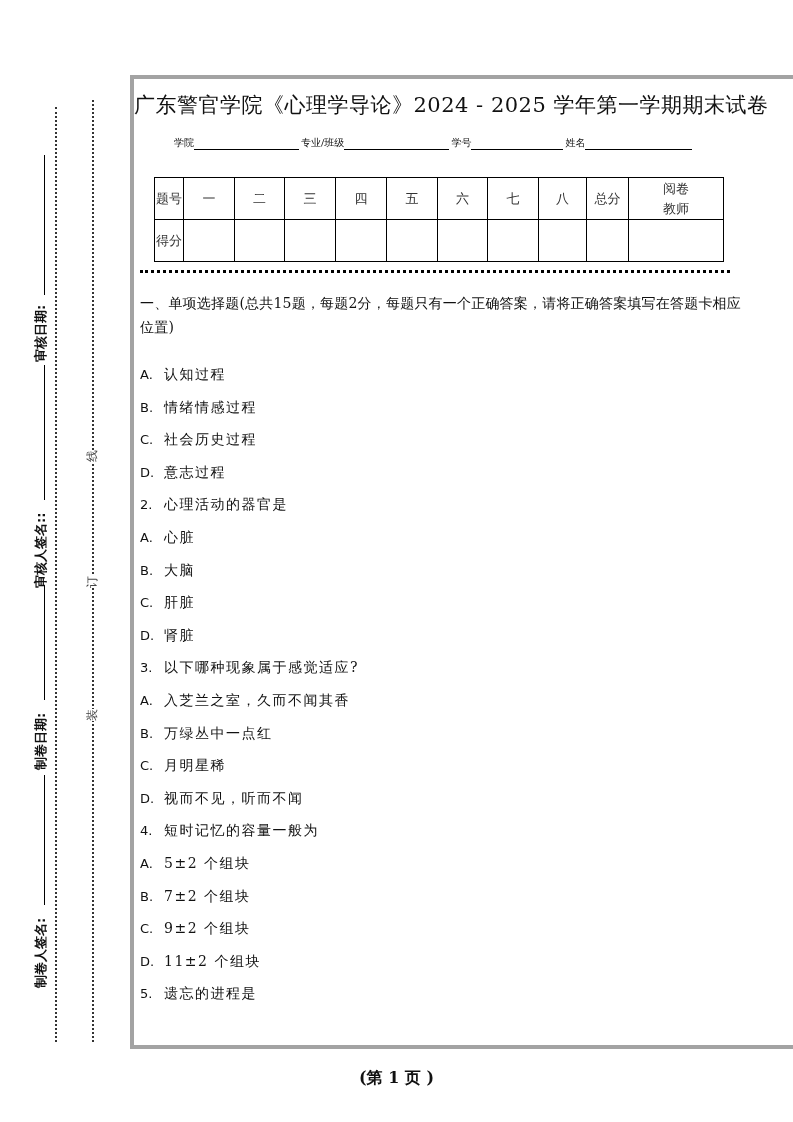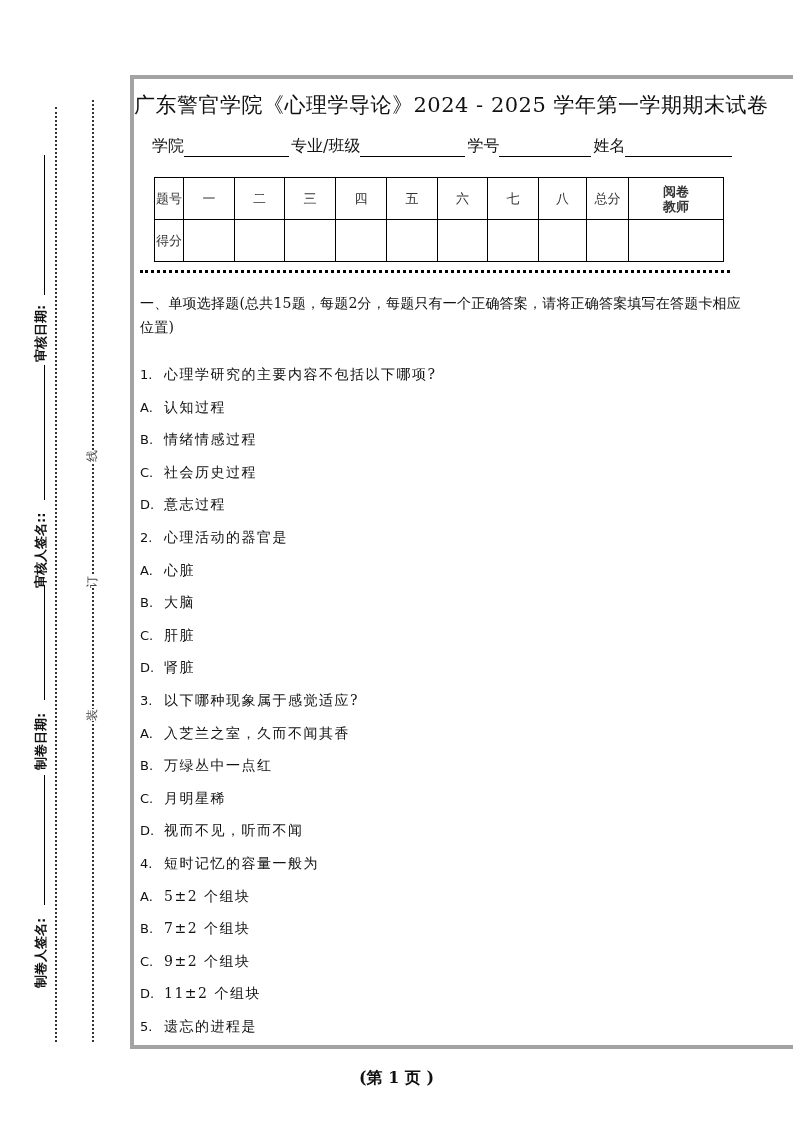--- a/index.html
+++ b/index.html
@@ -9,21 +9,21 @@
   
   .side-rot { position: absolute; white-space: nowrap; font-family: "DejaVu Sans", sans-serif; font-weight: bold; font-size: 13px; transform: rotate(-90deg); transform-origin: left top; }
   .vline { position: absolute; width: 1px; background: #000; }
   .vdots { position: absolute; width: 0; border-left: 2px dotted #333; }
   .bind-char { position: absolute; font-size: 12px; color: #444; transform: rotate(-90deg); background: #fff; line-height: 14px; }
 
   .frame { position: absolute; left: 130px; top: 75px; width: 724px; height: 974px; border: 4px solid #a3a3a3; }
 
   .title { position: absolute; left: 0; top: 12px; width: 614px; text-align: center; font-size: 21px; letter-spacing: 0.5px; white-space: nowrap; }
 
-  .info-row { position: absolute; left: 18px; top: 57px; font-size: 16px; display: flex; align-items: flex-end; white-space: nowrap; }
+  .info-row { position: absolute; left: 40px; top: 57px; font-size: 10px; display: flex; align-items: flex-end; white-space: nowrap; }
   .info-row .ul { display: inline-block; border-bottom: 1px solid #000; height: 14px; margin-right: 2px; }
 
   table.score { position: absolute; left: 20px; top: 98px; border-collapse: collapse; font-size: 13px; border-radius: 14px; }
   table.score td { border: 1px solid #000; text-align: center; vertical-align: middle; height: 42px; color: #333; }
   table.score td.hdr { width: 29px; font-size: 13px; line-height: 19px; }
 
   .dotted-sep { position: absolute; left: 6px; top: 191px; width: 590px; border-top: 3px dotted #000; }
 
   .content { position: absolute; left: 6px; top: 212px; width: 606px; font-size: 14px; }
   .section-head { line-height: 24px; letter-spacing: 0.2px; margin-bottom: 19px; }
@@ -77,21 +77,21 @@
       <td class="hdr">题号</td>
       <td style="width:51px">一</td>
       <td style="width:50px">二</td>
       <td style="width:51px">三</td>
       <td style="width:51px">四</td>
       <td style="width:51px">五</td>
       <td style="width:50px">六</td>
       <td style="width:51px">七</td>
       <td style="width:48px">八</td>
       <td style="width:42px">总分</td>
-      <td style="width:95px; padding:0 28px; line-height:15px;font-weight:bold;">阅卷教师</td>
+      <td style="width:95px; padding:0 28px; line-height:20px;">阅卷教师</td>
     </tr>
     <tr>
       <td class="hdr">得分</td>
       <td></td>
       <td></td>
       <td></td>
       <td></td>
       <td></td>
       <td></td>
       <td></td>
@@ -100,21 +100,20 @@
       <td></td>
     </tr>
   </tbody>
     </table>
 
   <div class="dotted-sep"></div>
 
   <div class="content">
     <div class="section-head">一、单项选择题(总共15题，每题2分，每题只有一个正确答案，请将正确答案填写在答题卡相应位置)</div>
 
-    <div class="line"><span class="lbl">1.</span><span class="txt">心理学研究的主要内容不包括以下哪项?</span></div>
     <div class="line"><span class="lbl">A.</span><span class="txt">认知过程</span></div>
     <div class="line"><span class="lbl">B.</span><span class="txt">情绪情感过程</span></div>
     <div class="line"><span class="lbl">C.</span><span class="txt">社会历史过程</span></div>
     <div class="line"><span class="lbl">D.</span><span class="txt">意志过程</span></div>
 
     <div class="line"><span class="lbl">2.</span><span class="txt">心理活动的器官是</span></div>
     <div class="line"><span class="lbl">A.</span><span class="txt">心脏</span></div>
     <div class="line"><span class="lbl">B.</span><span class="txt">大脑</span></div>
     <div class="line"><span class="lbl">C.</span><span class="txt">肝脏</span></div>
     <div class="line"><span class="lbl">D.</span><span class="txt">肾脏</span></div>

